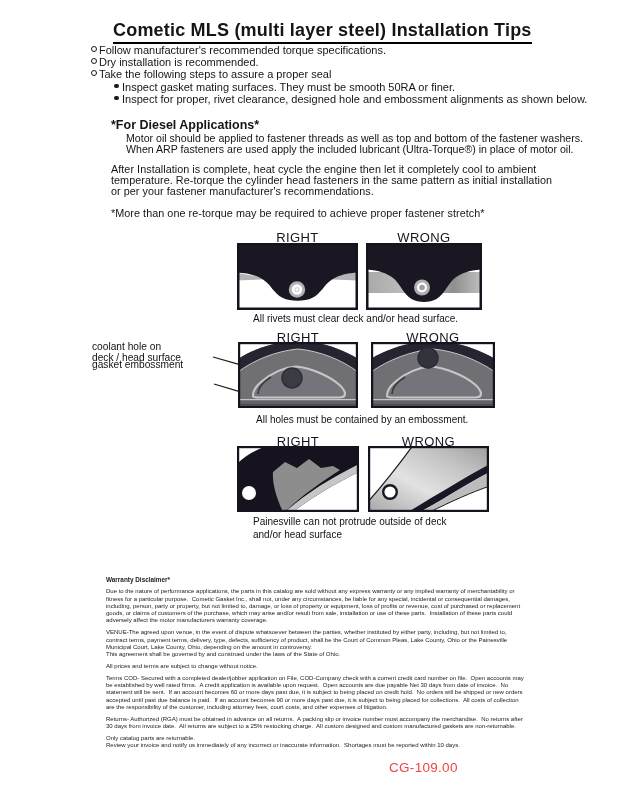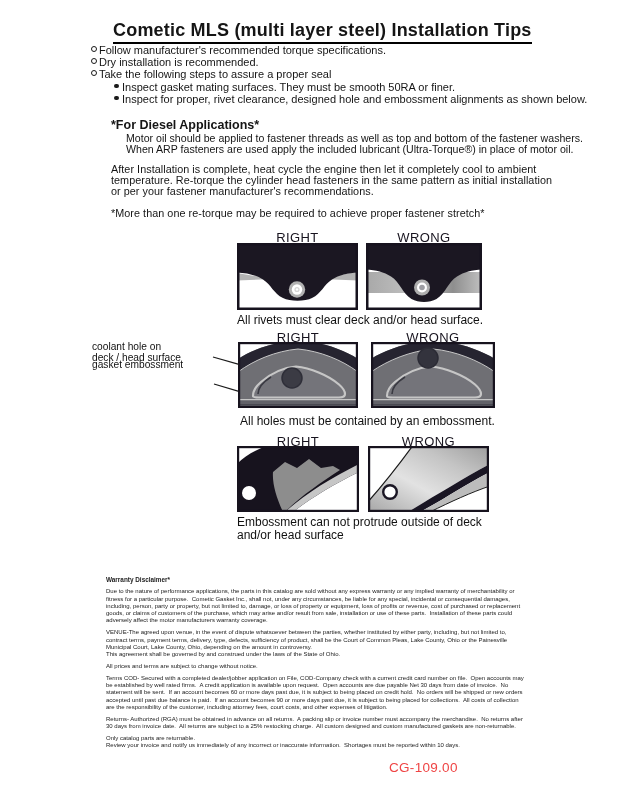--- a/index.html
+++ b/index.html
@@ -17,21 +17,21 @@
   .b-row{white-space:nowrap;position:relative;padding-left:8px;}
   .b-row .mk{position:absolute;left:0;top:1.5px;width:4px;height:4px;border:1px solid #1a1a1a;border-radius:50%;}
   .sb-row{white-space:nowrap;position:relative;padding-left:31px;}
   .sb-row .mk2{position:absolute;left:23px;top:3px;width:4.5px;height:4.5px;background:#1a1a1a;border-radius:50%;}
   
   .h2{font-size:12.5px;font-weight:bold;}
   .body-p{font-size:10.6px;line-height:10.9px;}
   .body-p2{font-size:10.8px;line-height:11.2px;letter-spacing:.05px;}
   
   .fig-label{font-size:13px;text-align:center;color:#17131e;letter-spacing:.4px;}
-  .fig-caption{font-size:12px;color:#111;}
+  .fig-caption{font-size:10px;color:#111;margin-left:16px;}
   .ann{font-size:10.2px;line-height:10.8px;color:#111;}
   
   .warranty{font-size:6px;line-height:7.3px;color:#222;}
   .warranty .w-head{font-size:6.4px;font-weight:bold;margin:0 0 5px 0;}
   .warranty p{margin:0 0 4.5px 0;}
   .page-code{font-size:13.5px;color:#ef4444;letter-spacing:.3px;}
   svg{display:block;}
 </style>
 </head>
 <body>
@@ -165,21 +165,21 @@
     <rect width="121" height="66" fill="#ffffff"></rect>
     <path d="M-2,58 C16,38 30,20 46,-2 L122,-2 L122,18 C96,32 70,48 40,66 L-2,66 Z" fill="url(#g2)"></path>
     <path d="M-2,58 C16,38 30,20 46,-2" fill="none" stroke="#1a1a1a" stroke-width="1.2"></path>
     <path d="M40,66 C70,48 96,32 122,18 L122,26 C102,36 78,52 52,66 Z" fill="#1a1624"></path>
     <path d="M52,66 C78,52 102,36 122,26 L122,40 C104,46 82,56 62,66 Z" fill="#bcbcbc"></path>
     <path d="M62,66 C82,56 104,46 122,40" fill="none" stroke="#1a1a1a" stroke-width="1"></path>
     <circle cx="22" cy="46" r="6.8" fill="#ffffff" stroke="#1a1624" stroke-width="2.4"></circle>
     <rect x="1.1" y="1.1" width="118.8" height="63.8" fill="none" stroke="#17131e" stroke-width="2.2"></rect>
   </svg>
 
-  <div class="abs fig-caption pre" style="left:237px;top:516px;line-height:12.5px;">Embossment can not protrude outside of deck
+  <div class="abs fig-caption pre" style="left:237px;top:516px;line-height:12.5px;">Painesville can not protrude outside of deck
 and/or head surface</div>
 
   <div class="abs warranty" style="left:106px;top:576px;width:412px;">
     <div class="w-head">Warranty Disclaimer*</div>
     <p class="pre">Due to the nature of performance applications, the parts in this catalog are sold without any express warranty or any implied warranty of merchantability or
 fitness for a particular purpose.  Cometic Gasket Inc., shall not, under any circumstances, be liable for any special, incidental or consequential damages,
 including, person, party or property, but not limited to, damage, or loss of property or equipment, loss of profits or revenue, cost of purchased or replacement
 goods, or claims of customers of the purchase, which may arise and/or result from sale, installation or use of these parts.  Installation of these parts could
 adversely affect the motor manufacturers warranty coverage.</p>
     <p class="pre">VENUE-The agreed upon venue, in the event of dispute whatsoever between the parties, whether instituted by either party, including, but not limited to,

